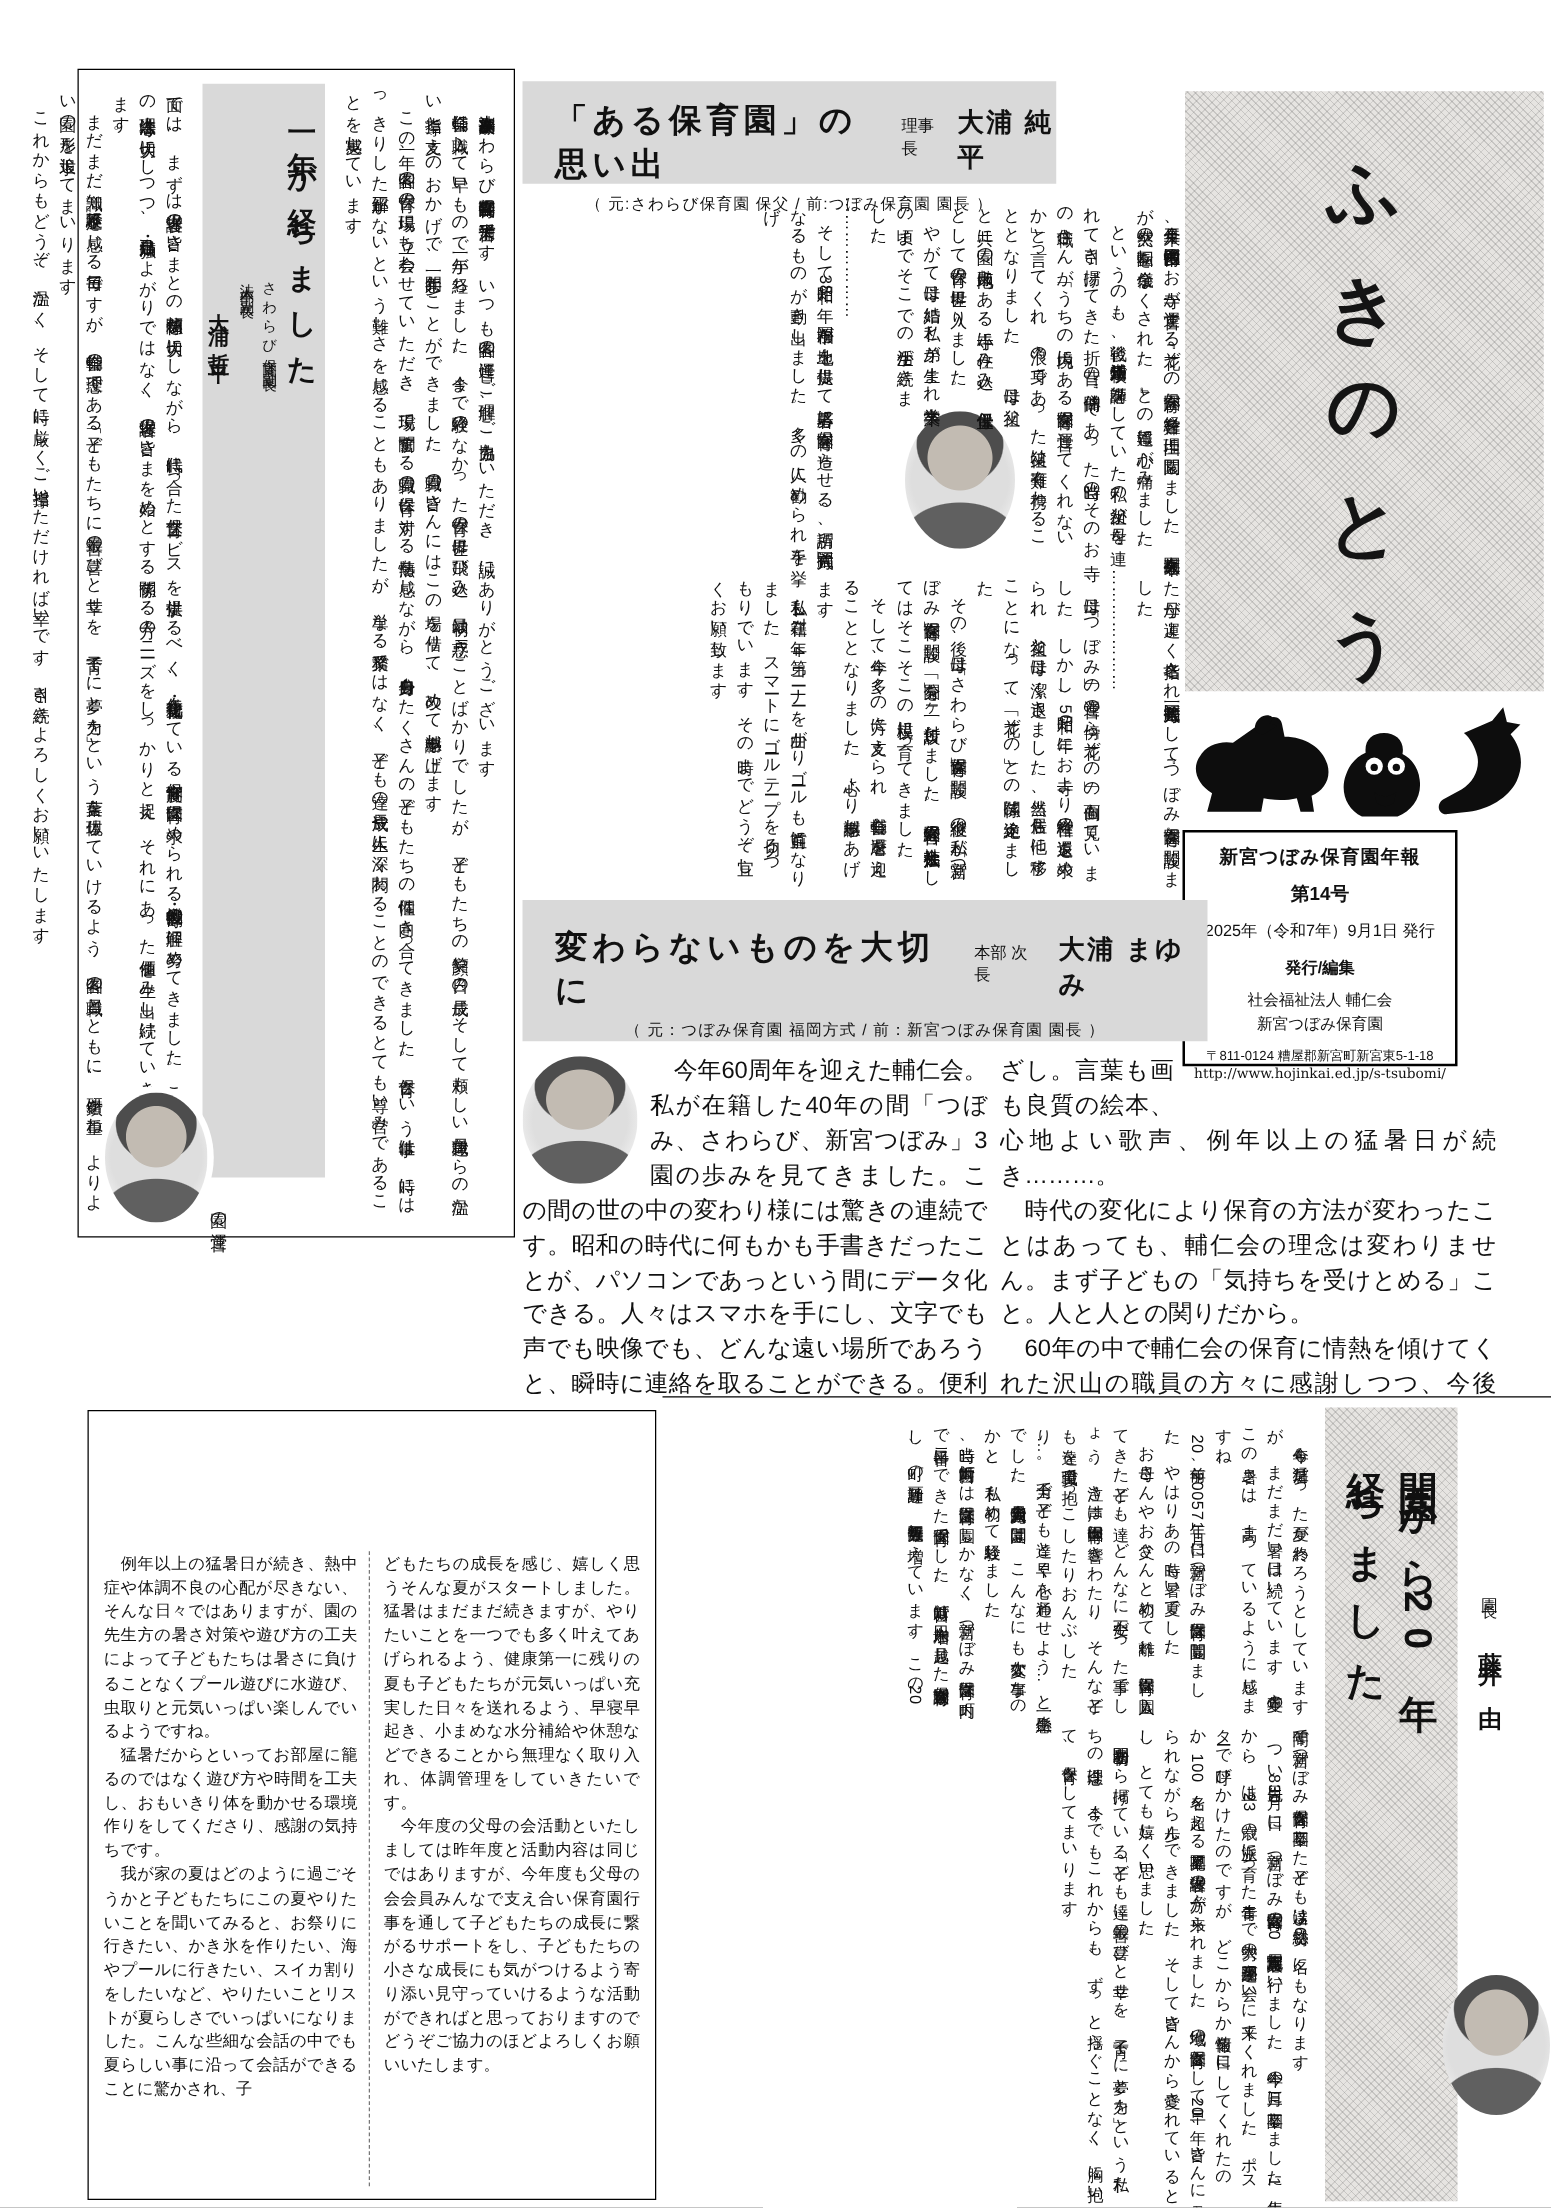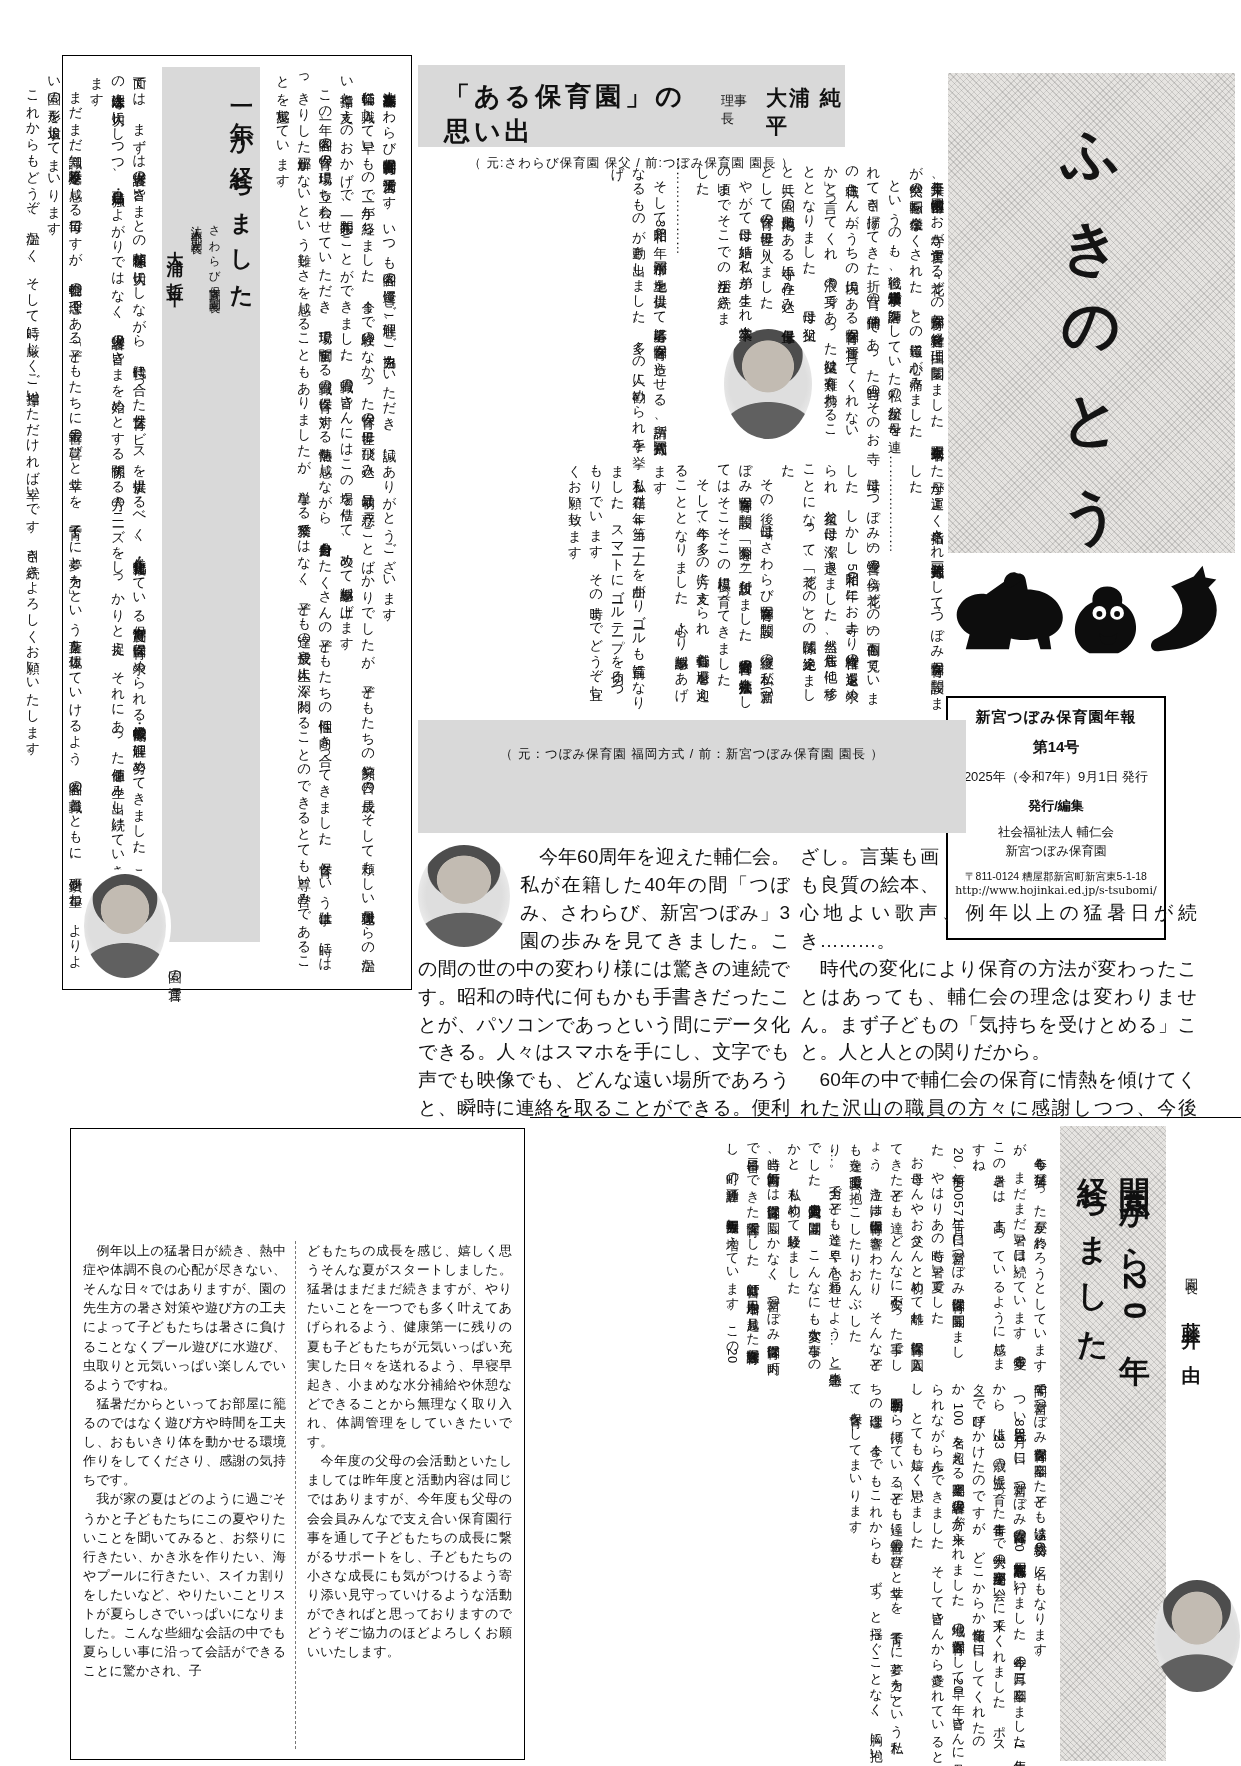--- a/index.html
+++ b/index.html
@@ -136,32 +136,37 @@
         <circle cx="152" cy="53" r="7"></circle>
         <circle cx="170" cy="53" r="7"></circle>
       </g>
       <g fill="#0d0d0d">
         <circle cx="152" cy="54" r="3"></circle>
         <circle cx="170" cy="54" r="3"></circle>
       </g>
     </svg>
   </div>
 
-  <div class="abs pubbox" style="left:946px;top:696px;width:220px;height:244px;">
+  <div class="abs pubbox" style="left:946px;top:664px;width:220px;height:189px;">
     <div class="l1">新宮つぼみ保育園年報</div>
     <div class="l2">第14号</div>
     <div class="l3">2025年（令和7年）9月1日 発行</div>
     <div class="l4">発行/編集</div>
     <div class="l5">社会福祉法人 輔仁会</div>
     <div class="l6">新宮つぼみ保育園</div>
     <div class="l7">〒811-0124 糟屋郡新宮町新宮東5-1-18</div>
     <div class="l8">http://www.hojinkai.ed.jp/s-tsubomi/</div>
   </div>
 
   <div class="abs graybox" style="left:418px;top:720px;width:548px;height:113px;padding-top:20px;box-sizing:border-box;">
+    <div class="hdr">
+      <span class="t">変わらないものを大切に</span>
+      <span class="r">本部 次長</span>
+      <span class="n">大浦 まゆみ</span>
+    </div>
     <div class="sub">（ 元：つぼみ保育園 福岡方式 / 前：新宮つぼみ保育園 園長 ）</div>
   </div>
   <div class="abs body-h" style="left:418px;top:843px;width:372px;height:276px;overflow:hidden;">
     <span class="portrait" style="float:left;width:92px;height:102px;margin:2px 10px 4px 0;"></span>
     <span class="pre">　今年60周年を迎えた輔仁会。私が在籍した40年の間「つぼみ、さわらび、新宮つぼみ」3園の歩みを見てきました。この間の世の中の変わり様には驚きの連続です。昭和の時代に何もかも手書きだったことが、パソコンであっという間にデータ化できる。人々はスマホを手にし、文字でも声でも映像でも、どんな遠い場所であろうと、瞬時に連絡を取ることができる。便利な機械が作られ家事は楽になり、物が溢れ人々の暮らしは豊かになったでしょう。
 　しかし変わらないものもあります。幼い子どもの澄んだ瞳の輝き、子どもに向ける保育者の温かいまな</span>
   </div>
   <div class="abs body-h" style="left:800px;top:843px;width:397px;height:276px;overflow:hidden;">
     <span style="float:right;width:258px;height:44px;"></span>
     <span class="pre">ざし。言葉も画も良質の絵本、心地よい歌声、例年以上の猛暑日が続き………。

